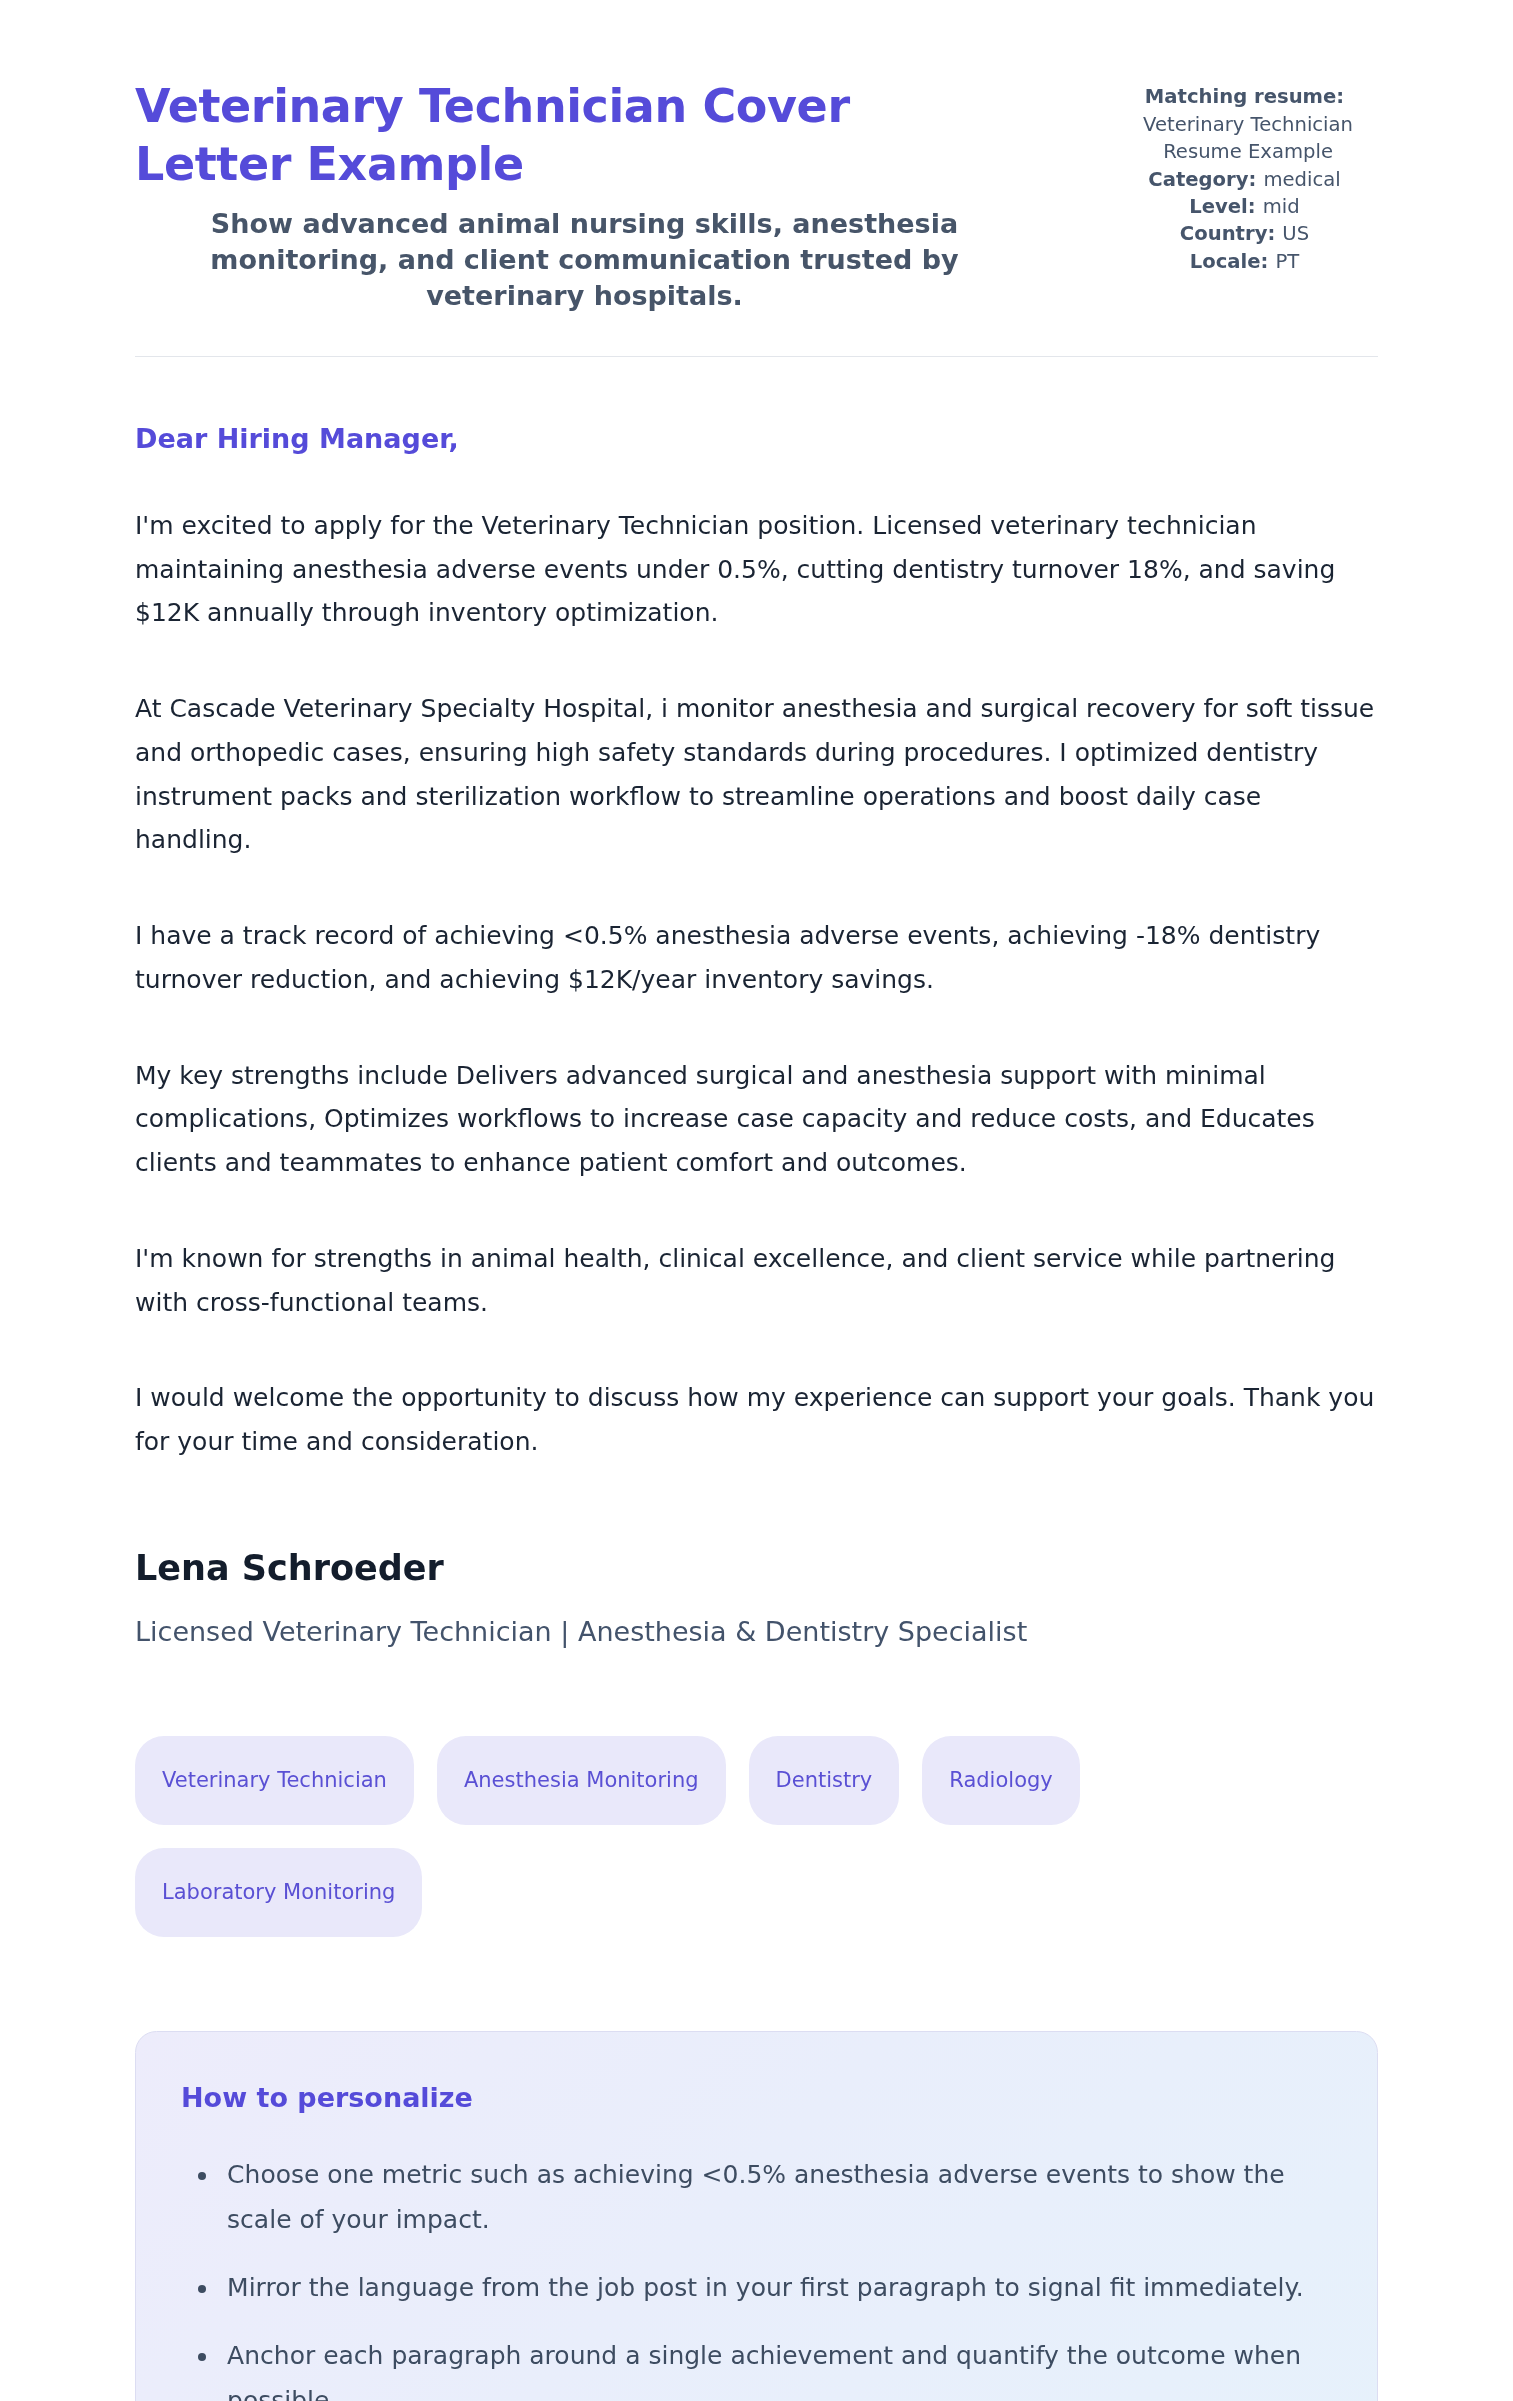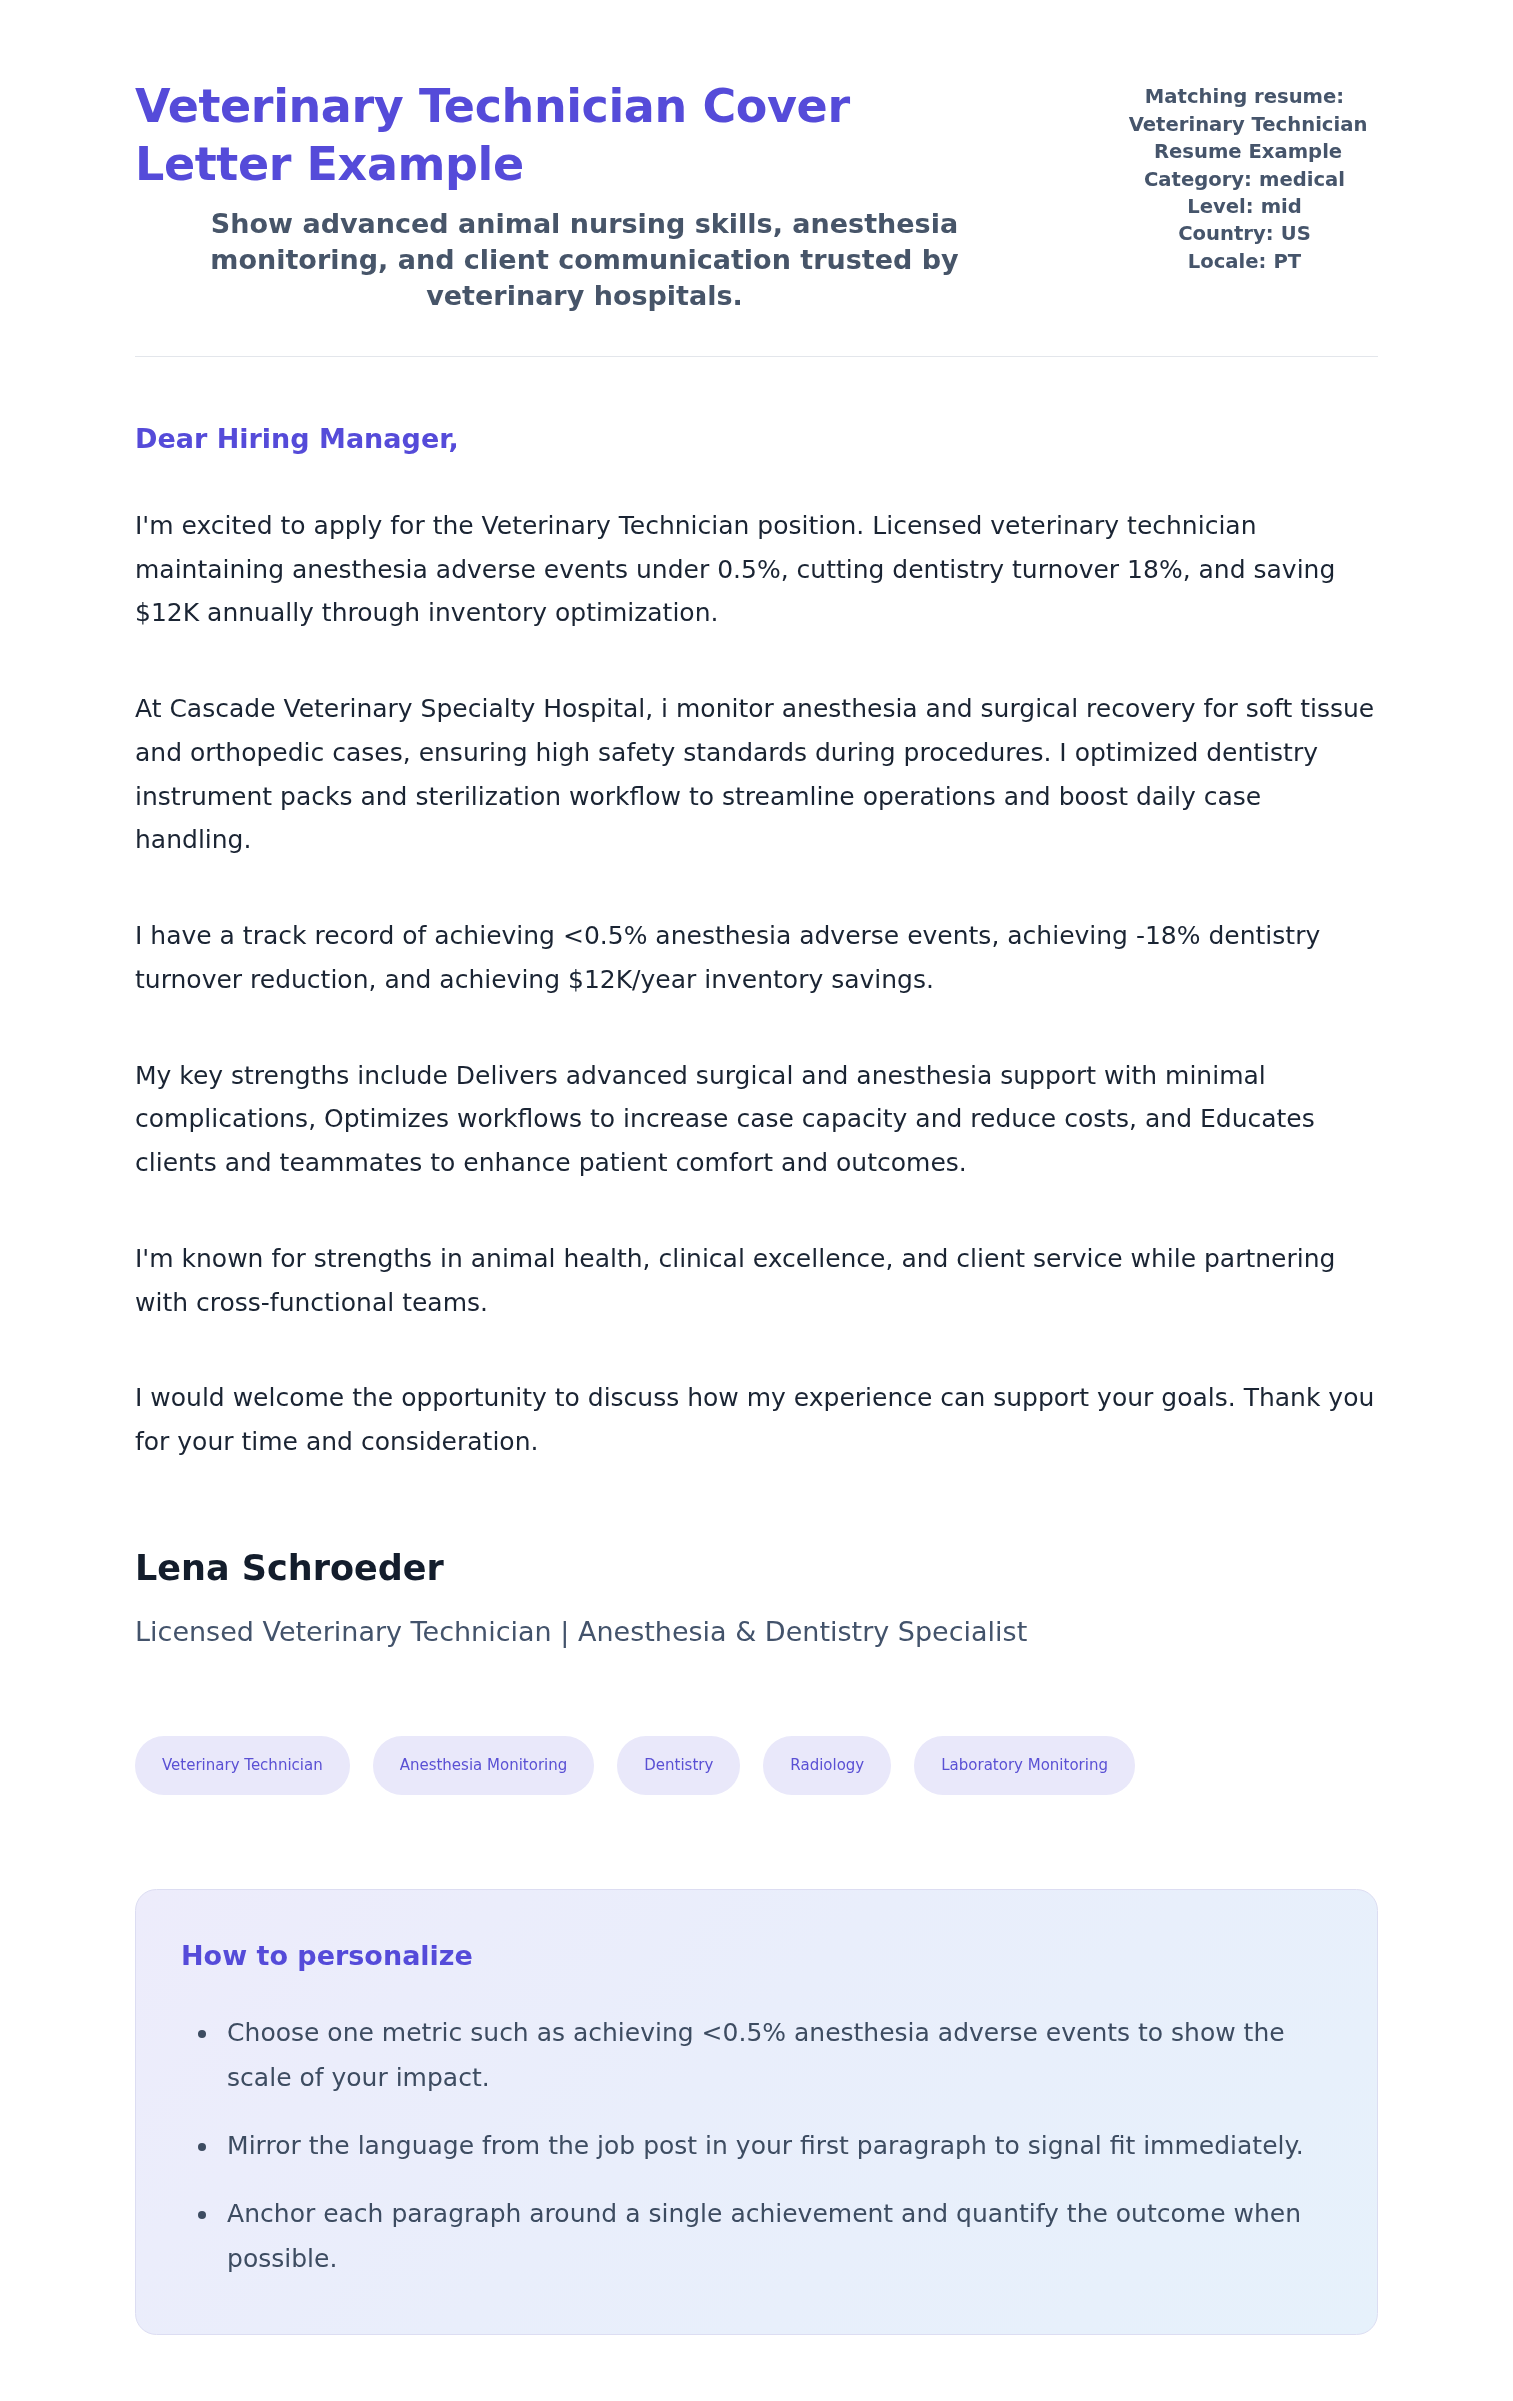--- a/index.html
+++ b/index.html
@@ -48,21 +48,21 @@
   .meta{
     flex:0 0 267px;
     max-width:267px;
     text-align:right;
     font-size:19.6px;
     line-height:1.4;
     color:var(--slate);
     padding-top:5.3px;
   }
   .meta-label{font-weight:bold;}
-  .meta-value{font-weight:bold;}
+  .meta-value{font-weight:normal;}
   .meta-item{margin:0;text-align:center;}
   .meta-item .meta-value{margin-left:7.1px;}
   
   .divider{
     border:none;
     border-top:1.8px solid #e3e6eb;
     margin:41px 0 0 0;
   }
   
   .greeting{
@@ -93,23 +93,23 @@
   .tags{
     margin-top:85px;
     display:flex;
     flex-wrap:wrap;
     gap:23px;
   }
   .tag{
     display:inline-block;
     background:#e9e8fa;
     color:#5a50d4;
-    font-size:15px;
+    font-size:21px;
     line-height:1;
-    padding:22px 27px;
+    padding:34px 27px;
     border-radius:29px;
     white-space:nowrap;
   }
   
   .personalize{
     margin-top:94px;
     border:1.8px solid #dcddf2;
     border-radius:21.4px;
     background:linear-gradient(135deg,#edecfb 0%,#e9eefb 45%,#e6f1fb 100%);
     padding:50px 45px 53px 45px;

